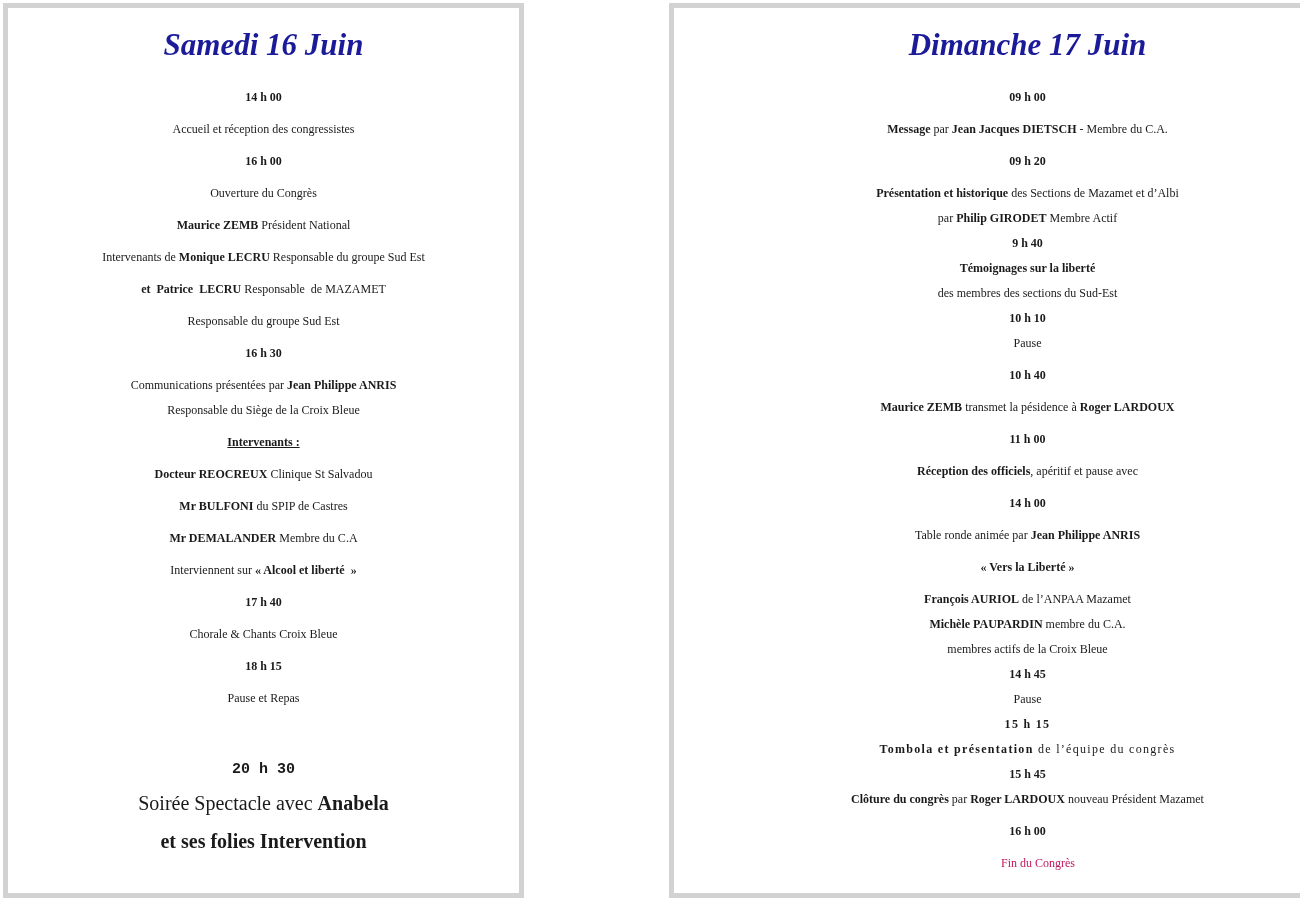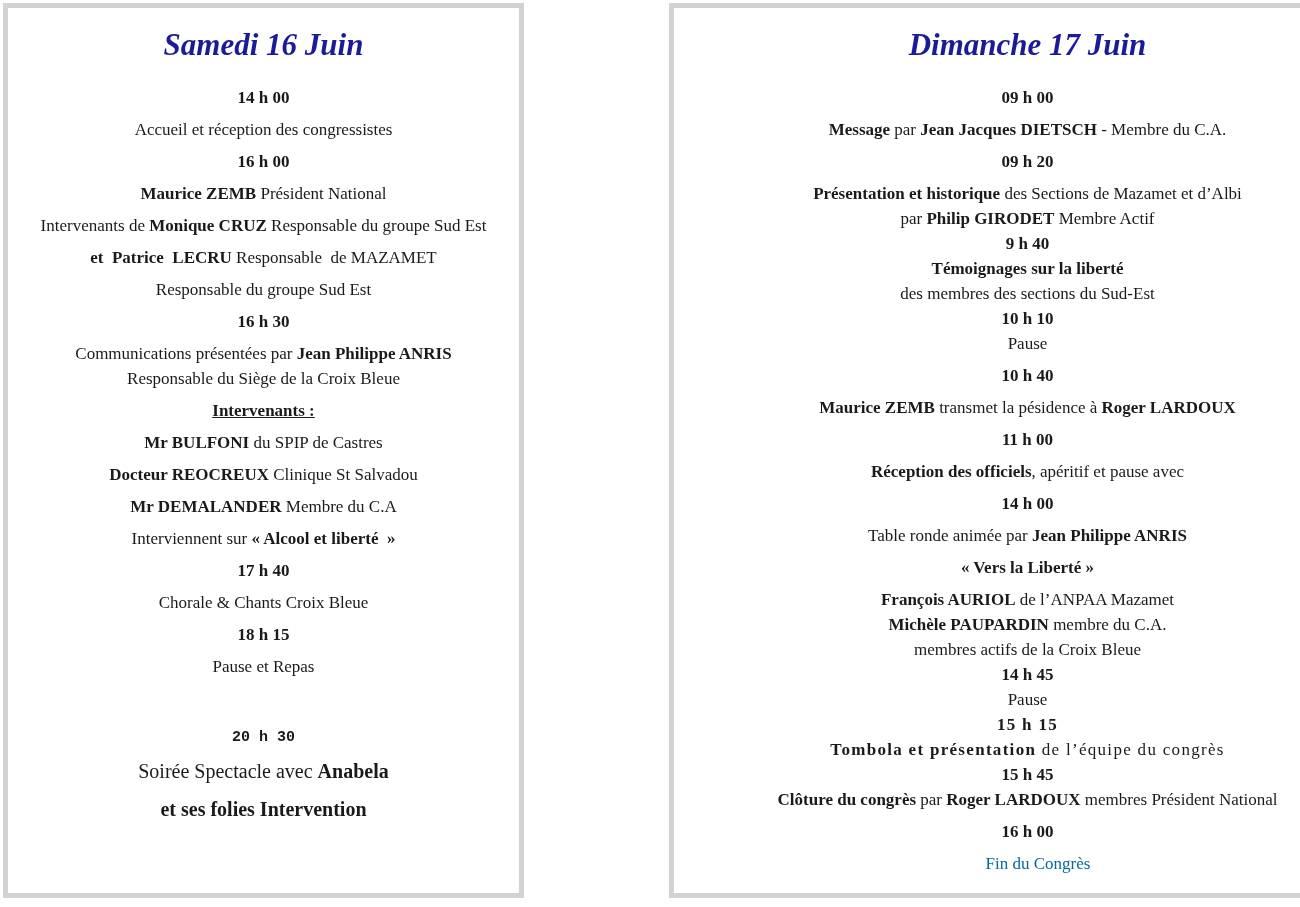--- a/index.html
+++ b/index.html
@@ -24,21 +24,21 @@
   .page-left{left:3px;width:521px;}
   .page-right{left:669px;width:717px;}
   .page-title{
     margin:4px 0 0 0;text-align:center;
     font-size:31px;line-height:38px;font-weight:bold;font-style:italic;
     color:var(--title-blue);
     font-family:"Liberation Serif", serif;
   }
   .lines{padding-top:14px;}
   .line{
-    text-align:center;font-size:17px;line-height:25px;margin-top:7px;
+    text-align:center;font-size:12px;line-height:25px;margin-top:7px;
     white-space:pre-wrap;
   }
   .line.tight{margin-top:0;}
   .line.time span{font-weight:bold;}
   .line.small{font-size:15px;line-height:22px;font-family:Liberation Mono, monospace;}
   .line.gap-xl{margin-top:48px;}
   .line.big{font-size:20px;line-height:32px;margin-top:6px;}
   .line.ls{letter-spacing:1.3px;}
   .b{font-weight:bold;}
   .u{text-decoration:underline;}
@@ -47,30 +47,31 @@
 <body>
 
 <div>
 
   <section class="page page-left">
     <h1 class="page-title">Samedi 16 Juin</h1>
     <div class="lines">
         <div class="line time"><span class="b">14 h 00</span></div>
         <div class="line text"><span>Accueil et réception des congressistes</span></div>
         <div class="line time"><span class="b">16 h 00</span></div>
+        <div class="line text"><span>Ouverture du Congrès</span></div>
         <div class="line text"><span class="b">Maurice ZEMB</span><span> Président National</span></div>
-        <div class="line text"><span>Intervenants de </span><span class="b">Monique CRUZ</span><span> Responsable du groupe Sud Est</span></div>
+        <div class="line text"><span>Intervenants de </span><span class="b">Monique LECRU</span><span> Responsable du groupe Sud Est</span></div>
         <div class="line text"><span class="b">et  Patrice  LECRU</span><span> Responsable  de MAZAMET</span></div>
         <div class="line text"><span>Responsable du groupe Sud Est</span></div>
         <div class="line time"><span class="b">16 h 30</span></div>
         <div class="line text"><span>Communications présentées par </span><span class="b">Jean Philippe ANRIS</span></div>
         <div class="line text tight"><span>Responsable du Siège de la Croix Bleue</span></div>
         <div class="line text"><span class="b u">Intervenants :</span></div>
+        <div class="line text"><span class="b">Docteur REOCREUX</span><span> Clinique St Salvadou</span></div>
         <div class="line text"><span class="b">Mr BULFONI</span><span> du SPIP de Castres</span></div>
-        <div class="line text"><span class="b">Docteur REOCREUX</span><span> Clinique St Salvadou</span></div>
         <div class="line text"><span class="b">Mr DEMALANDER</span><span> Membre du C.A</span></div>
         <div class="line text"><span>Interviennent sur </span><span class="b">« Alcool et liberté  »</span></div>
         <div class="line time"><span class="b">17 h 40</span></div>
         <div class="line text"><span>Chorale &amp; Chants Croix Bleue</span></div>
         <div class="line time"><span class="b">18 h 15</span></div>
         <div class="line text"><span>Pause et Repas</span></div>
         <div class="line time small gap-xl"><span class="b">20 h 30</span></div>
         <div class="line big"><span>Soirée Spectacle avec </span><span class="b">Anabela</span></div>
         <div class="line big"><span class="b">et ses folies Intervention</span></div>
       </div>
@@ -97,19 +98,19 @@
         <div class="line text"><span>Table ronde animée par </span><span class="b">Jean Philippe ANRIS</span></div>
         <div class="line text"><span class="b">« Vers la Liberté »</span></div>
         <div class="line text"><span class="b">François AURIOL</span><span> de l’ANPAA Mazamet</span></div>
         <div class="line text tight"><span class="b">Michèle PAUPARDIN</span><span> membre du C.A.</span></div>
         <div class="line text tight"><span>membres actifs de la Croix Bleue</span></div>
         <div class="line time tight"><span class="b">14 h 45</span></div>
         <div class="line text tight"><span>Pause</span></div>
         <div class="line time tight ls"><span class="b">15 h 15</span></div>
         <div class="line text tight ls"><span class="b">Tombola et présentation</span><span> de l’équipe du congrès</span></div>
         <div class="line time tight"><span class="b">15 h 45</span></div>
-        <div class="line text tight"><span class="b">Clôture du congrès</span><span> par </span><span class="b">Roger LARDOUX</span><span> membres Président National</span></div>
+        <div class="line text tight"><span class="b">Clôture du congrès</span><span> par </span><span class="b">Roger LARDOUX</span><span> nouveau Président Mazamet</span></div>
         <div class="line time"><span class="b">16 h 00</span></div>
-        <div class="line text fin"><span style="color: #0369a1; margin-left: 21px;">Fin du Congrès</span></div>
+        <div class="line text fin"><span style="color: #be185d; margin-left: 21px;">Fin du Congrès</span></div>
       </div>
   </section>
 
 </div>
 
 </body></html>

